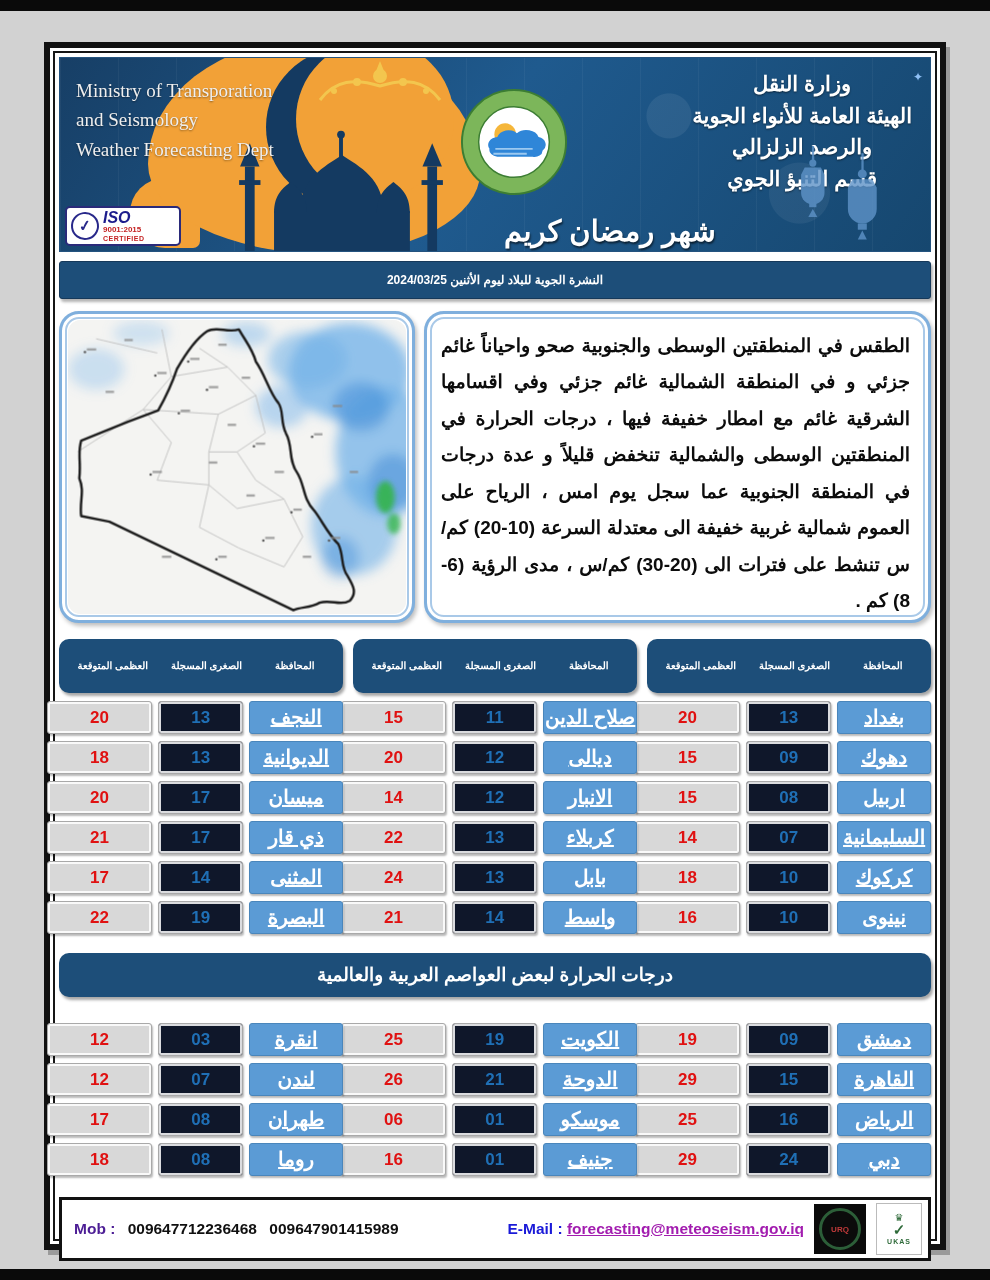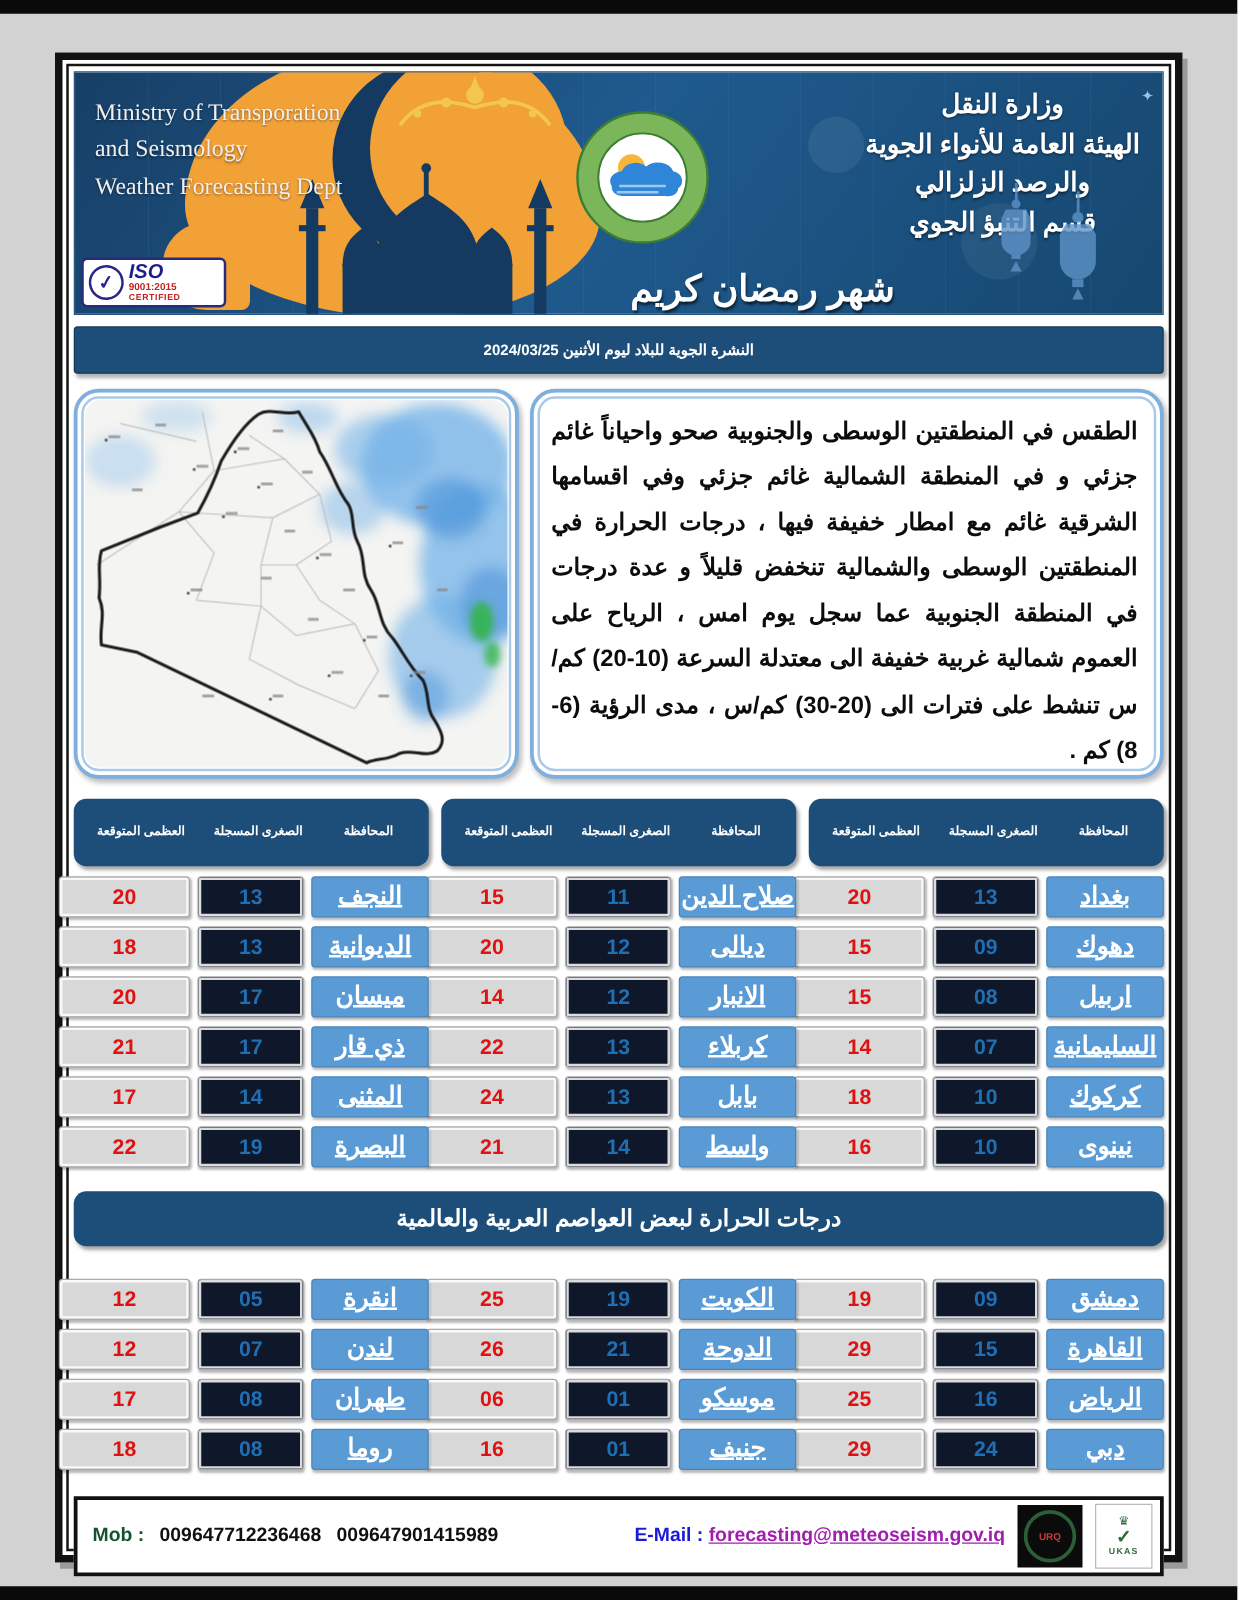--- a/index.html
+++ b/index.html
@@ -118,21 +118,21 @@
     box-shadow:2px 3px 3px rgba(0,0,0,.35);
   }
   .capitals-row{margin-top:18px;display:flex;gap:10px;direction:rtl;}
 
   
   .footer{
     margin-top:14px;height:64px;border:3px solid #111;box-sizing:border-box;
     display:flex;align-items:center;padding:0 6px 0 12px;gap:10px;background:#fff;
   }
   .mob-line{font-size:15.5px;font-weight:bold;color:#101010;white-space:nowrap;}
-  .blue-label{color:#14532d;}
+  .blue-label{color:#4c1d95;}
   .mob-num{margin-left:8px;color:#101010;}
   .email-block{margin-left:auto;text-align:right;line-height:1.45;}
   .email-line{font-size:15.5px;font-weight:bold;color:#1a1ad8;}
   .email-link{color:#a21caf;text-decoration:underline;}
   .cert-line{font-size:15px;color:#141414;font-family:"Liberation Sans",sans-serif;}
   .logo-urq{
     width:52px;height:50px;background:#0b0b0b;display:flex;align-items:center;justify-content:center;flex:none;text-align:center;
   }
   .urq-ring{
     width:36px;height:36px;border-radius:50%;border:3px solid #2c5e38;display:flex;align-items:center;justify-content:center;
@@ -503,21 +503,21 @@
               <div class="cell city">جنيف</div>
               <div class="cell min">01</div>
               <div class="cell max">16</div>
             </div>
           </div>
     </div>
     <div class="t-col">
       <div class="t-body">
             <div class="t-row">
               <div class="cell city">انقرة</div>
-              <div class="cell min">05</div>
+              <div class="cell min">03</div>
               <div class="cell max">12</div>
             </div>
             <div class="t-row">
               <div class="cell city">لندن</div>
               <div class="cell min">07</div>
               <div class="cell max">12</div>
             </div>
             <div class="t-row">
               <div class="cell city">طهران</div>
               <div class="cell min">08</div>

